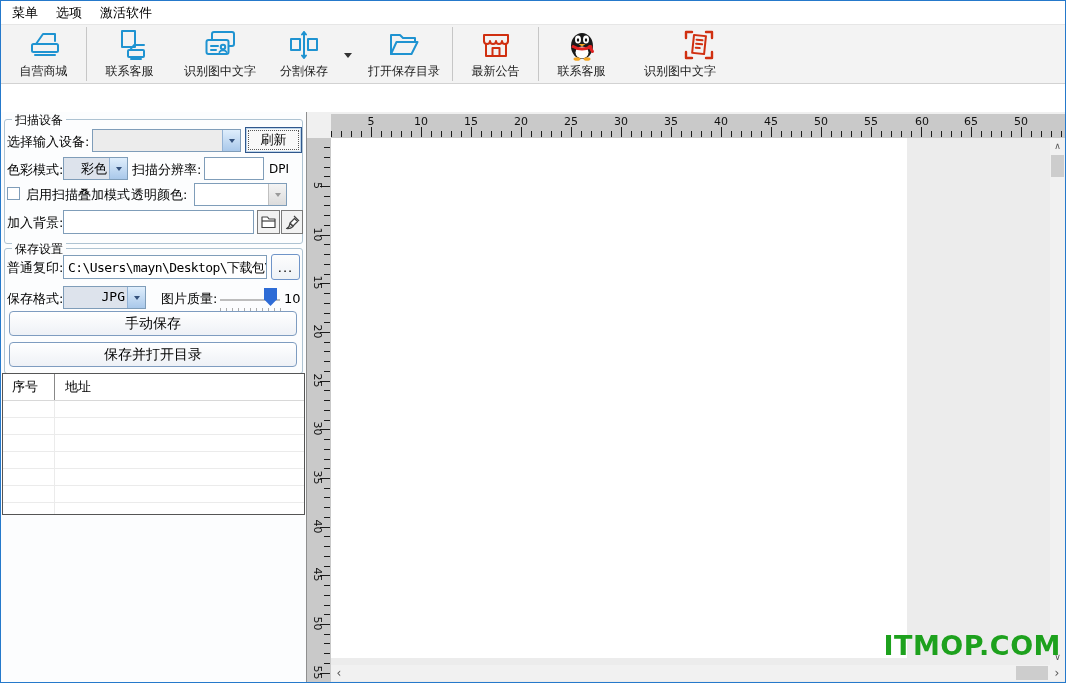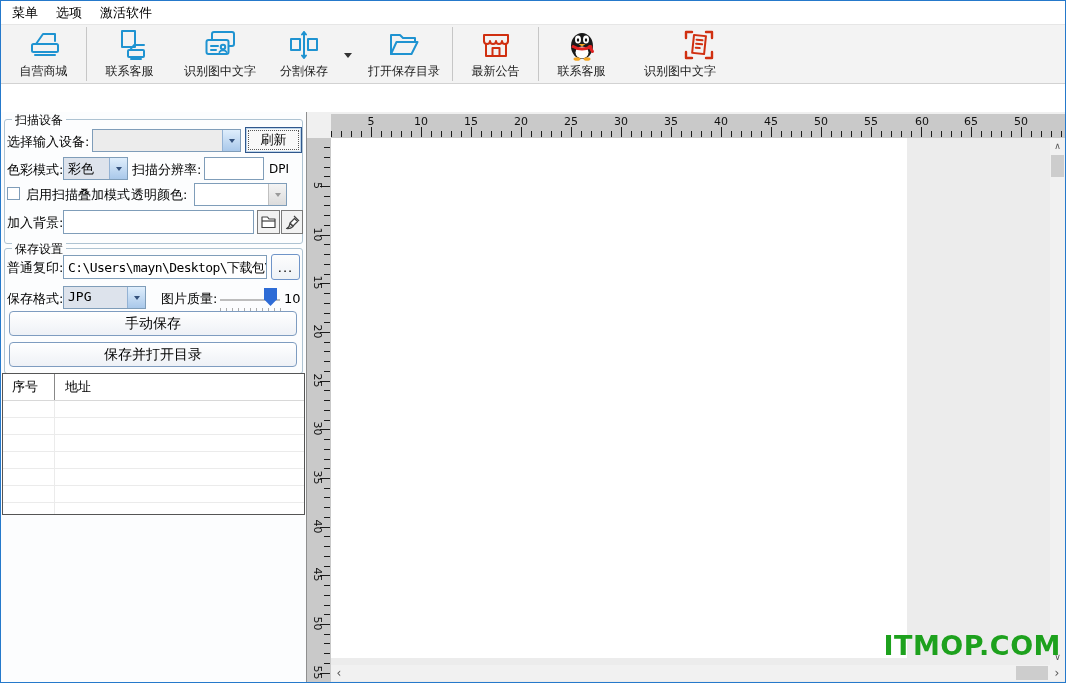--- a/index.html
+++ b/index.html
@@ -25,21 +25,21 @@
   .split-arrow{width:16px;display:flex;align-items:center;justify-content:center;}
   .split-arrow .tri{width:0;height:0;border:4px solid transparent;border-top:5px solid #333;margin-top:6px;}
   
   .left-panel{position:absolute;left:0;top:111px;width:306px;height:570px;background:#fcfdfe;
     border-right:1px solid #8f8f8f;box-sizing:border-box;}
   .group{position:absolute;border:1px solid #aec3d2;border-radius:3px;}
   #g1{left:3px;top:7px;width:297px;height:123px;}
   #g2{left:3px;top:136px;width:297px;height:124px;}
   .group-title{position:absolute;top:-8px;left:7px;background:#fcfdfe;padding:0 3px;font-size:12px;color:#000;}
   .lbl{position:absolute;font-size:13px;color:#000;white-space:nowrap;}
-  .combo{position:absolute;display:flex;border:1px solid #7f9db9;background:#fff;box-sizing:border-box;}
+  .combo{position:absolute;display:flex;border:1px solid #7f9db9;background:#fff;box-sizing:border-box;text-align:right;}
   .combo .cv{flex:1;font-size:13px;padding:2px 2px 0 4px;overflow:hidden;white-space:nowrap;}
   .combo .ca{width:17px;display:flex;align-items:center;justify-content:center;
     background:linear-gradient(#dfeefc,#a9c8ea);border-left:1px solid #93b2d4;}
   .combo .ca .tri{width:0;height:0;border:3.5px solid transparent;border-top:4.5px solid #33517c;margin-top:4px;}
   .combo.fld-gray{background:#ececec;}
   .combo.fld-tint{background:#dde3ec;}
   .combo.disabled .ca{background:linear-gradient(#f4f4f4,#dcdcdc);border-left-color:#c0c0c0;}
   .combo.disabled .ca .tri{border-top-color:#9a9a9a;}
   .tbox{position:absolute;border:1px solid #7f9db9;background:#fff;box-sizing:border-box;font-size:13px;
     padding:3px 4px;overflow:hidden;white-space:nowrap;}

